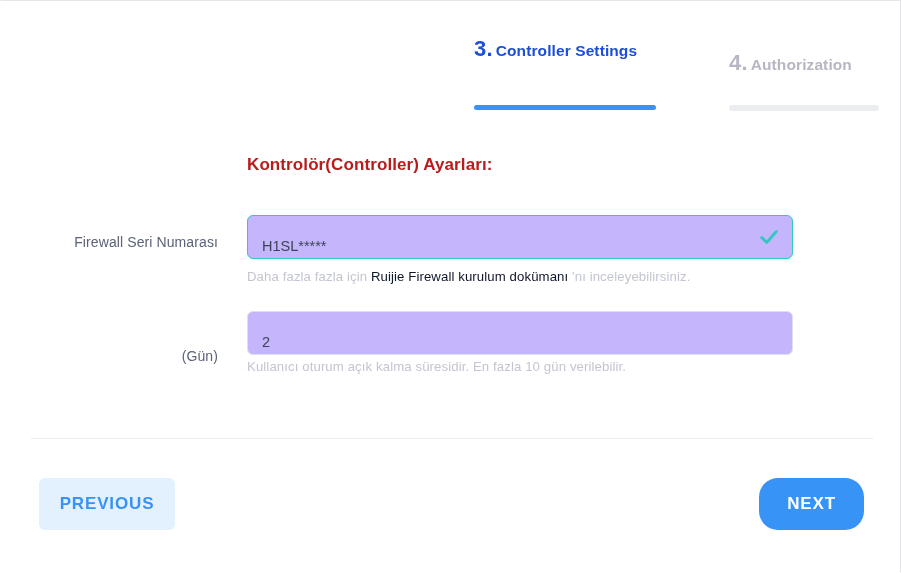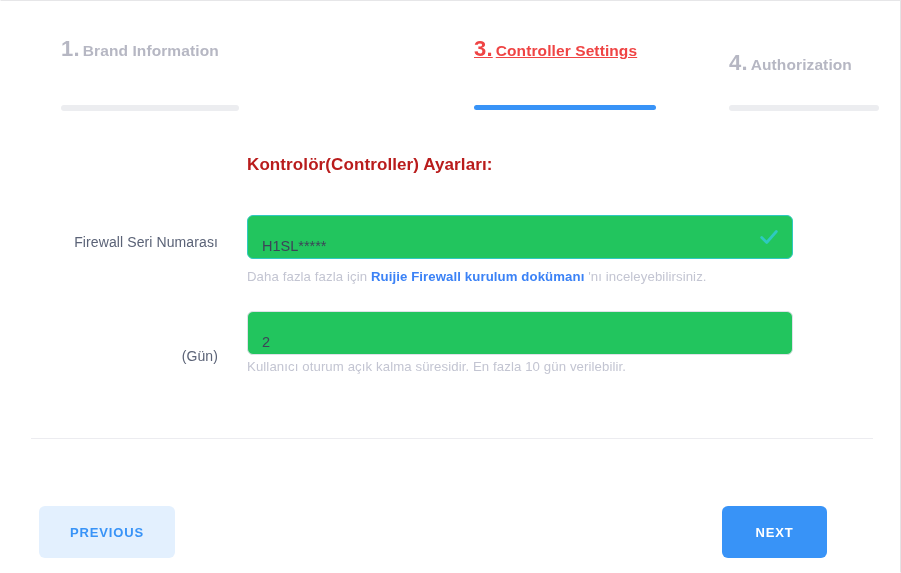--- a/index.html
+++ b/index.html
@@ -51,21 +51,21 @@
     font-weight: 700;
     letter-spacing: .2px;
     margin-right: 3px;
   }
   .step-bar {
     position: absolute;
     height: 6px;
     border-radius: 3px;
     background: #ecedf0;
   }
-  .step.active .step-text { color: #ef4444; text-decoration: underline; }
+  .step.active .step-text { color: #1d4ed8; }
   .step.active .step-bar  { background: #3893f7; height: 5px; }
 
   .step-1 { left: 60px;  width: 185px; }
   .step-1 .step-bar { left: 0px;  top: 68px; width: 178px; }
   .step-2 { left: 266px; width: 180px; }
   .step-2 .step-bar { left: 0px;  top: 68px; width: 178px; }
   .step-3 { left: 473px; width: 185px; }
   .step-3 .step-bar { left: 0px;  top: 68px; width: 182px; }
   .step-4 { left: 687px; width: 180px; top: 14px; margin-left: 41px; }
   .step-4 .step-bar { left: 0px;  top: 54px; width: 150px; }
@@ -106,21 +106,21 @@
     position: absolute;
     left: 246px;
     width: 546px;
     height: 44px;
   }
   .text-input {
     width: 100%;
     height: 44px;
     border-radius: 6px;
     border: 1px solid #dfe1e8;
-    background: #22c55e;
+    background: #c4b5fd;
     font-family: "Liberation Sans", sans-serif;
     font-size: 14.5px;
     color: #3d4458;
     padding: 18px 40px 0 14px;
     outline: none;
   }
   .input-wrap.valid .text-input {
     border: 1px solid #2fc9c0;
   }
   .check-icon {
@@ -136,75 +136,71 @@
     position: absolute;
     left: 246px;
     font-size: 13.2px;
     color: #c3c5d2;
     letter-spacing: .1px;
     white-space: nowrap;
   }
   .row-1 .helper { top: 54px; }
   .row-2 .helper { top: 48px; text-align: right; }
   .helper a {
-    color: #3b82f6;
-    font-weight: 700;
+    color: #0f172a;
+    font-weight: 400;
     text-decoration: none;
     text-align: right;
   }
 
   
   .divider {
     position: absolute;
     left: 30px;
     top: 437px;
     width: 842px;
     height: 1px;
     background: #ececf0;
   }
 
   .btn {
     position: absolute;
     border: none;
     border-radius: 6px;
     font-family: "Liberation Sans", sans-serif;
-    font-size: 13px;
+    font-size: 17px;
     font-weight: 700;
     letter-spacing: .85px;
     cursor: pointer;
-    margin-top: 28px;
   }
   .btn-prev {
     left: 38px;
     top: 477px;
     width: 136px;
     height: 52px;
     background: #e3f0fe;
     color: #3893f7;
   }
   .btn-next {
-    left: 721px;
+    left: 758px;
     top: 477px;
     width: 105px;
     height: 52px;
     background: #3893f7;
     color: #ffffff;
+    border-radius: 19px;
   }
 </style>
 </head>
 <body>
 
 <div class="page">
 
   <div class="stepper">
 
-    <div class="step step-1">
-      <div class="step-text"><span class="step-num">1.</span><span>Brand Information</span></div>
-      <div class="step-bar"></div>
-    </div>
 
 
     <div class="step step-3 active">
       <div class="step-text"><span class="step-num">3.</span><span>Controller Settings</span></div>
       <div class="step-bar"></div>
     </div>
 
     <div class="step step-4">
       <div class="step-text"><span class="step-num">4.</span><span>Authorization</span></div>
       <div class="step-bar"></div>

